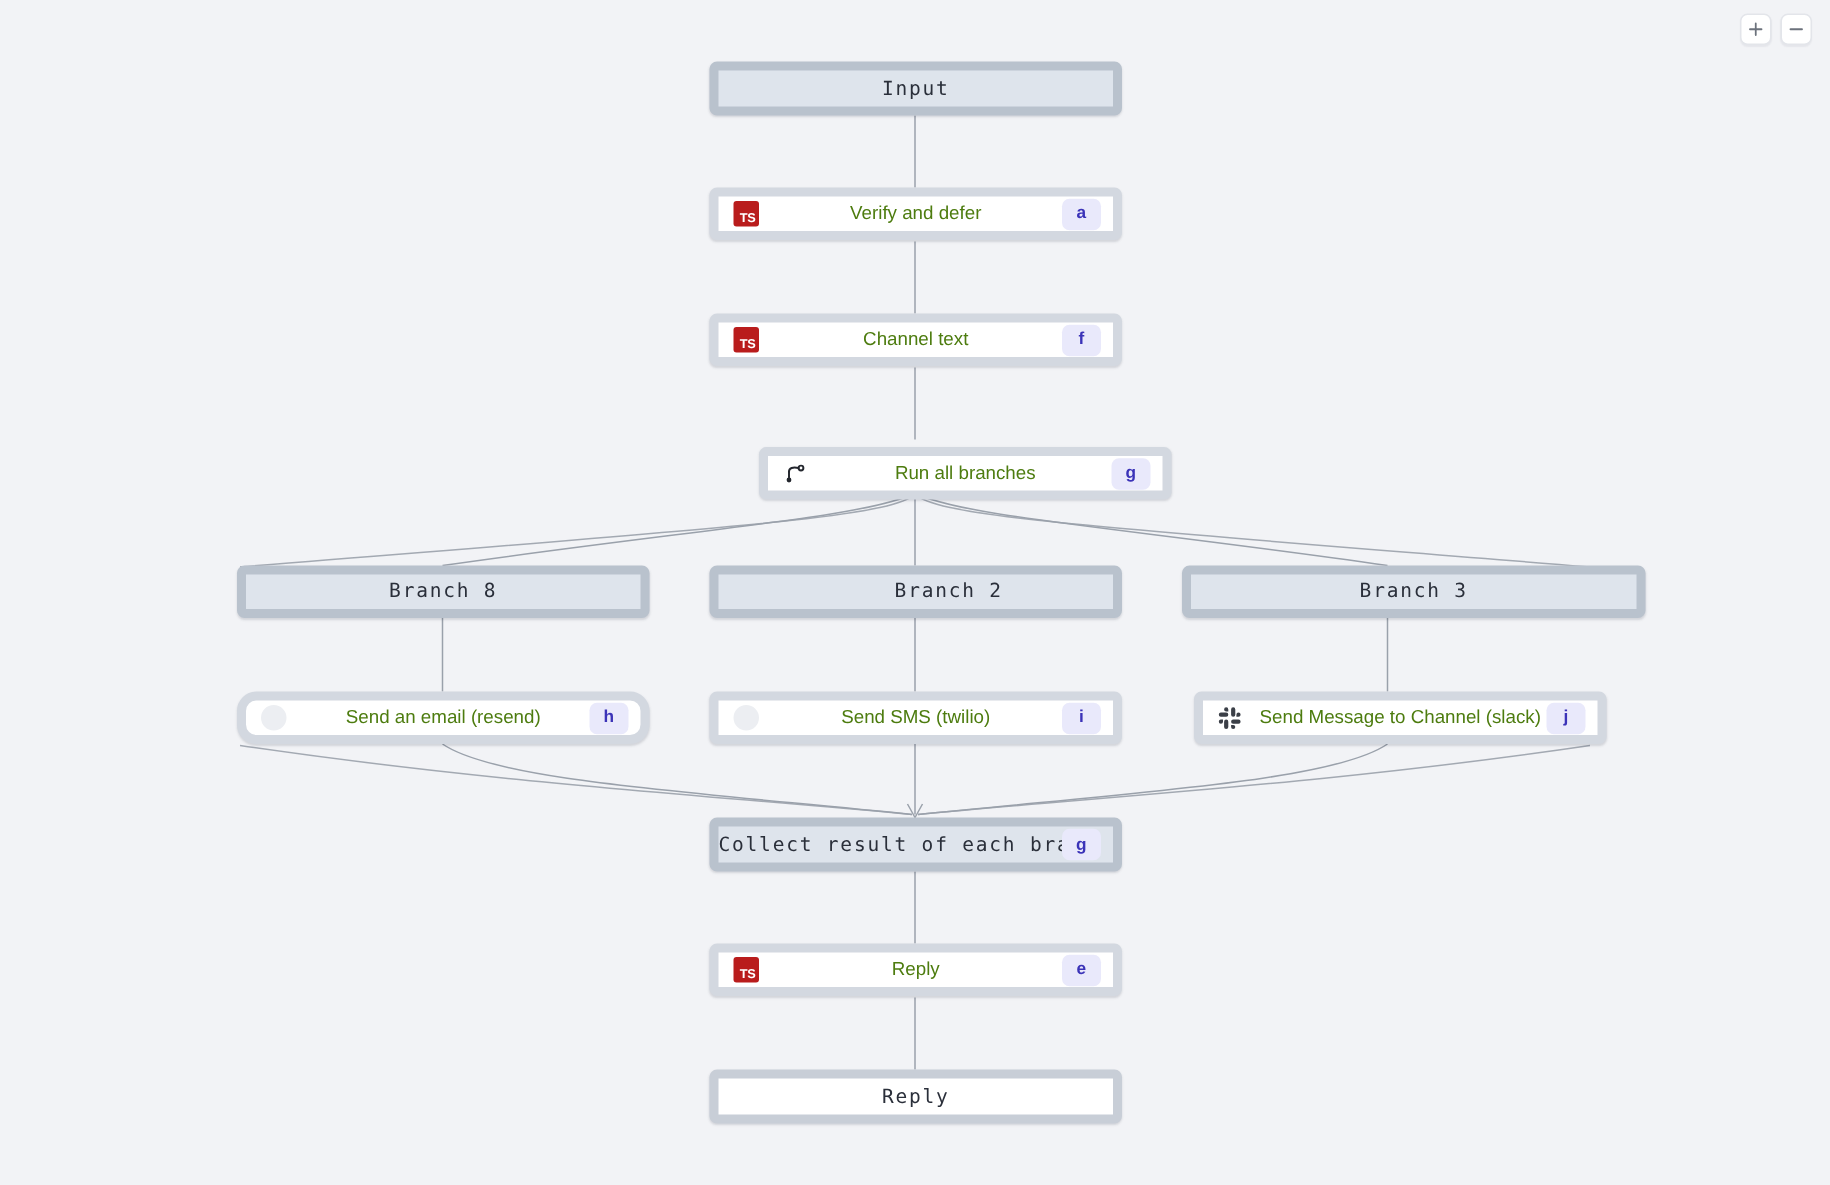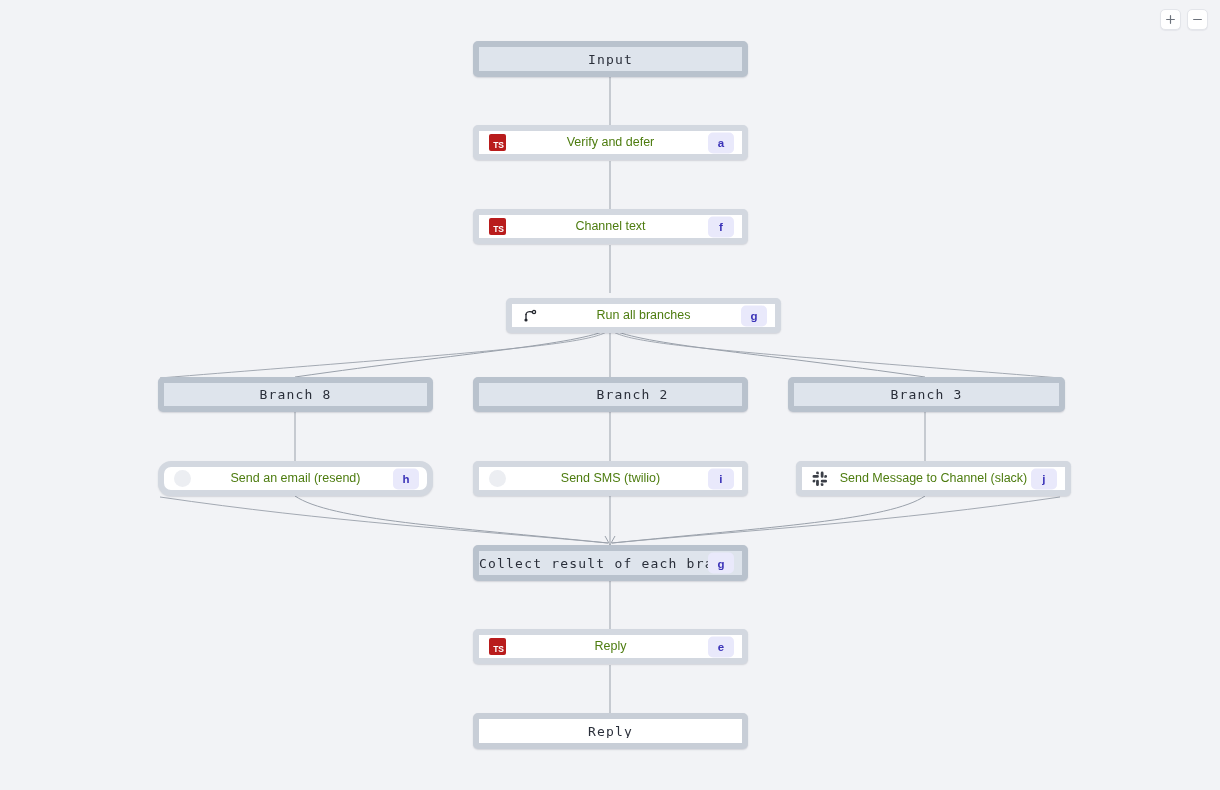--- a/index.html
+++ b/index.html
@@ -228,21 +228,21 @@
   </div>
 
   <div class="node struct" style="left:158px; top:377px; width:275px;">
     <span class="label">Branch 8</span>
   </div>
 
   <div class="node struct" style="left:473px; top:377px; width:275px;padding-left:44px;">
     <span class="label">Branch 2</span>
   </div>
 
-  <div class="node struct" style="left:788px; top:377px; width:277px;">
+  <div class="node struct" style="left:788px; top:377px; width:309px;">
     <span class="label">Branch 3</span>
   </div>
 
   <div class="node step" style="left:158px; top:461px; width:275px;border-radius:13px;">
     <span class="node-icon">
       <span class="circle-icon"></span>
     </span>
     <span class="label">Send an email (resend)</span>
     <span class="badge">h</span>
   </div>

